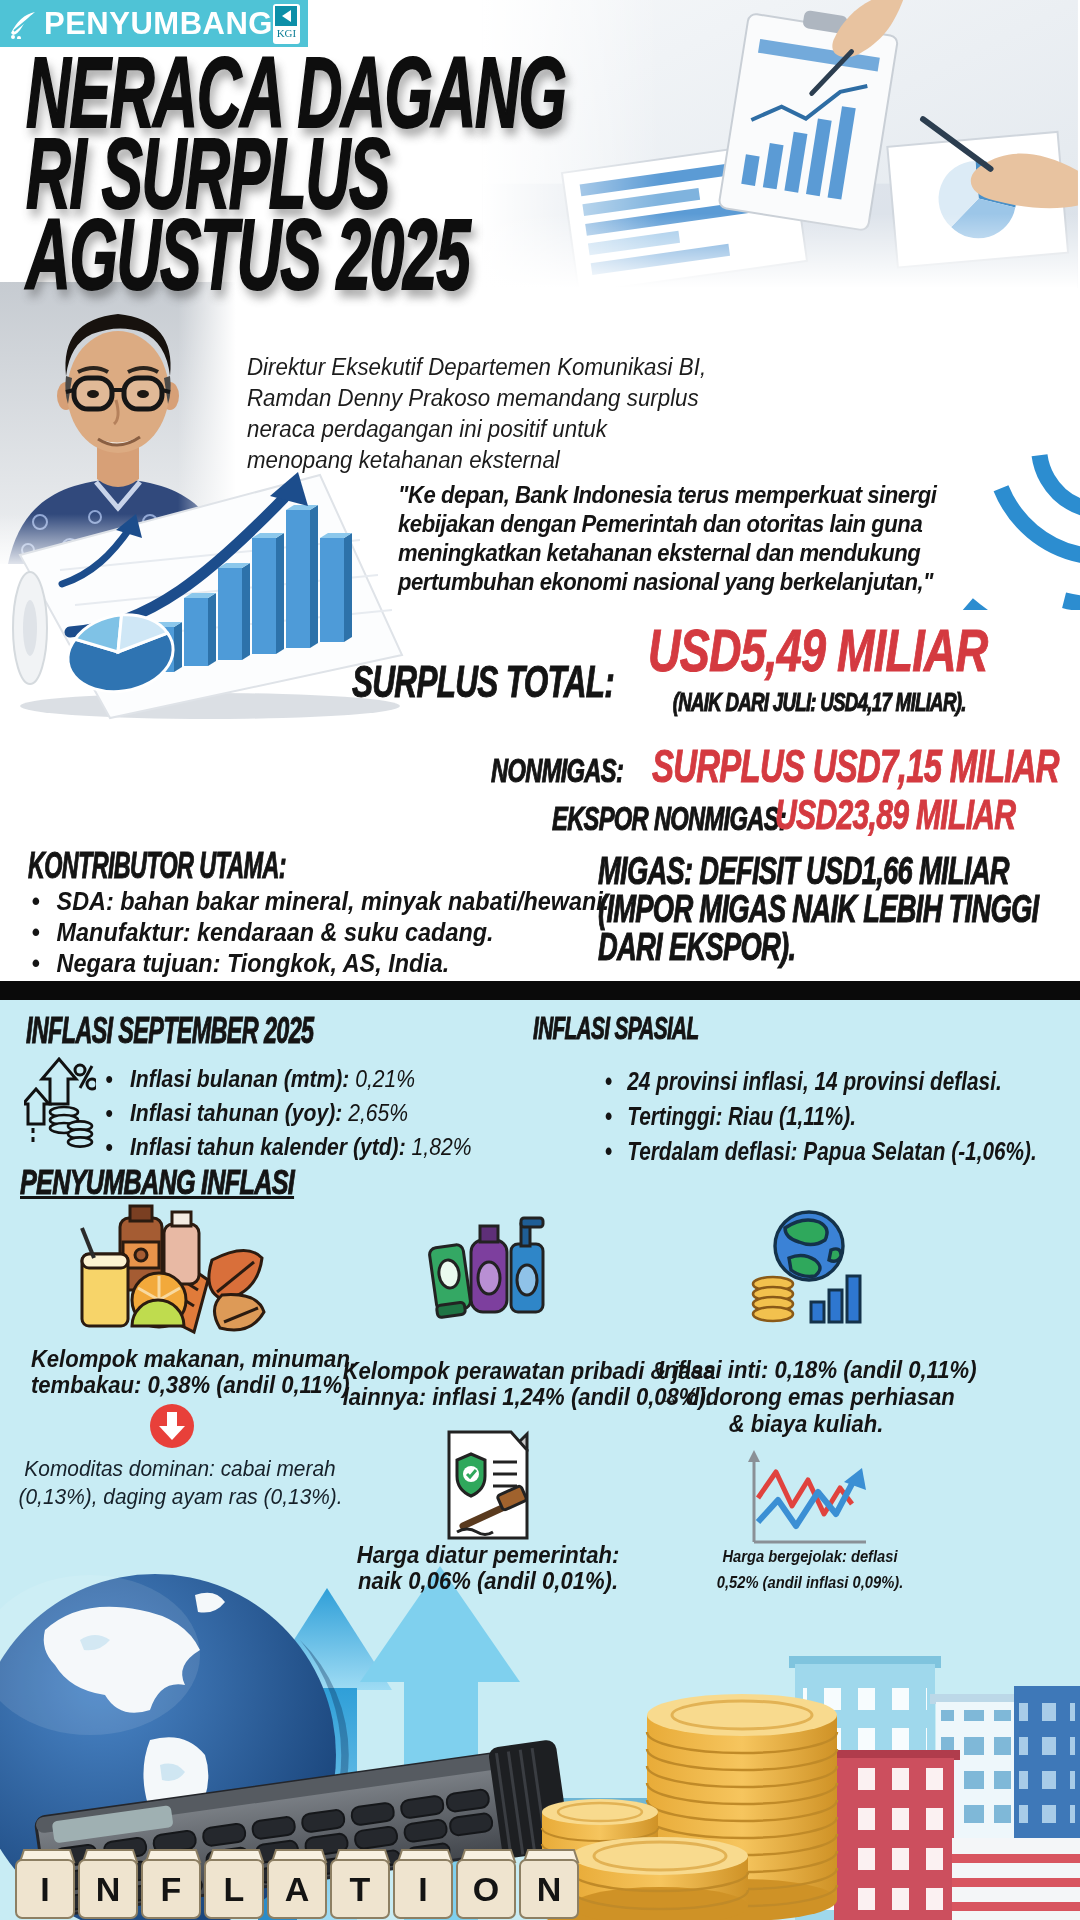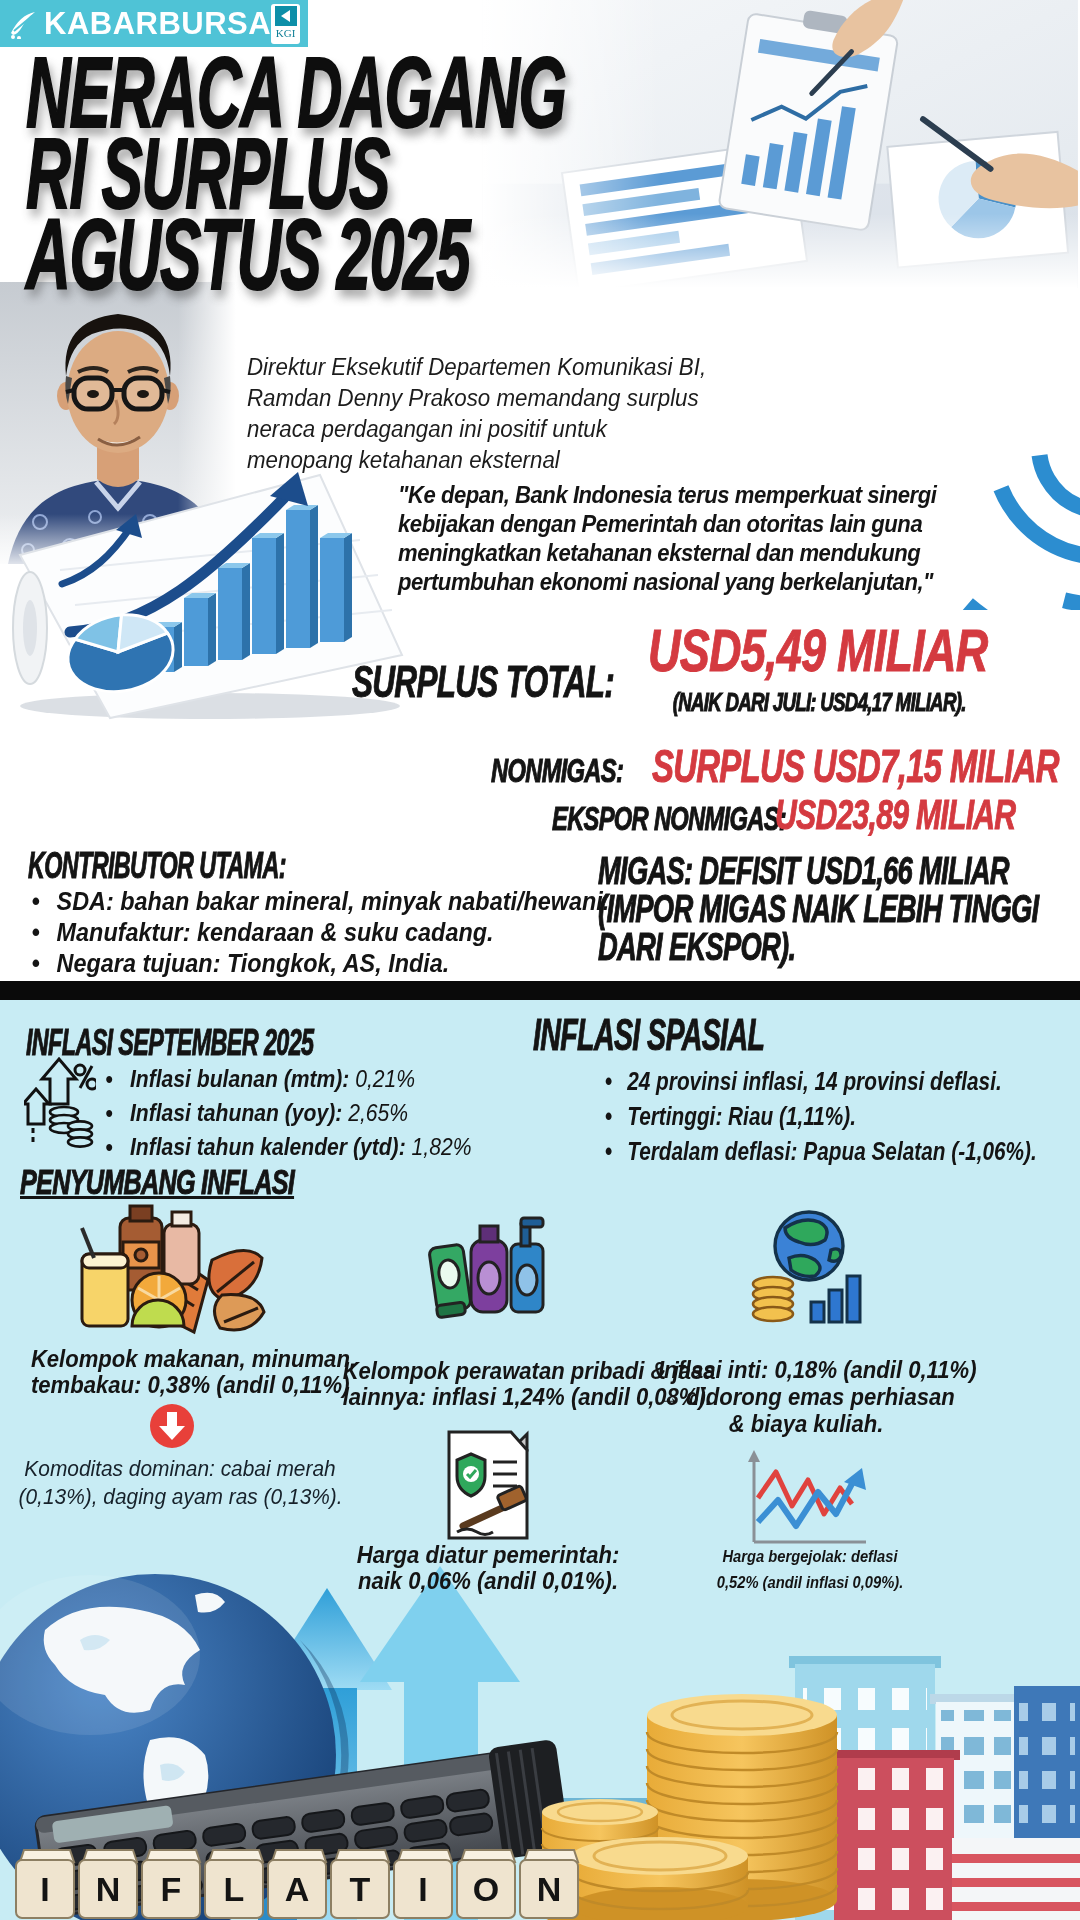--- a/index.html
+++ b/index.html
@@ -95,21 +95,21 @@
 
 <div class="abs headerbar" style="left:0;top:0;width:308px;height:47px;">
   <span style="display:inline-block;width:30px;height:30px;">
     <svg width="30" height="30" viewBox="0 0 30 30">
       <path d="M3,24 Q12,6 27,3 Q18,10 14,18 Q10,25 5,26 Z" fill="#ffffff"></path>
       <line x1="6" y1="22" x2="24" y2="7" stroke="#4fc3d6" stroke-width="2"></line>
       <circle cx="5" cy="28" r="2" fill="#ffffff"></circle>
         <circle cx="11" cy="29" r="2" fill="#ffffff"></circle>
     </svg>
   </span>
-  <span class="brand">KABARBURSA</span>
+  <span class="brand">PENYUMBANG</span>
   <span class="kgi">
     <span class="arrowbox">
         <span class="tri"></span>
       </span>
     <span class="kgitext">KGI</span>
   </span>
 </div>
 
 <div class="abs" style="left:26px;top:52px;">
   <div class="title s62">
@@ -286,21 +286,21 @@
   <div class="s90">
     <div class="ln">SDA: bahan bakar mineral, minyak nabati/hewani.</div>
     <div class="ln">Manufaktur: kendaraan &amp; suku cadang.</div>
     <div class="ln">Negara tujuan: Tiongkok, AS, India.</div>
   </div>
 </div>
 
 <div class="art" style="left:0;top:981px;width:1080px;height:19px;background:#0a0a0a;z-index:2;"></div>
 <div class="art" style="left:0;top:1000px;width:1080px;height:920px;background:#c8ecf4;z-index:0;"></div>
 
-<div class="abs cond" style="left:26px;top:1010px;font-size:36px;margin-top:12px;">
+<div class="abs cond" style="left:26px;top:1010px;font-size:36px;">
     <div class="s65">INFLASI SEPTEMBER 2025</div>
   </div>
 
 <div class="art" style="left:24px;top:1056px;width:72px;height:92px;z-index:2;">
 <svg width="72" height="92" viewBox="0 0 72 92">
   <g fill="#c8ecf4" stroke="#111111" stroke-width="3">
     <path d="M35,3 L52,23 H44 V48 H26 V23 H18 Z"></path>
     <path d="M12,33 L25,48 H20 V68 H4 V48 H-1 Z"></path>
   </g>
   <line x1="9" y1="72" x2="9" y2="88" stroke="#111" stroke-width="3" stroke-dasharray="5 4"></line>
@@ -321,21 +321,21 @@
 </div>
 
 <div class="abs it blist" style="left:100px;top:1062px;font-size:24px;line-height:34px;font-style:italic;">
   <div class="s88">
     <div class="ln"><span class="b">Inflasi bulanan (mtm):</span> <span>0,21%</span></div>
     <div class="ln"><span class="b">Inflasi tahunan (yoy):</span> <span>2,65%</span></div>
     <div class="ln"><span class="b">Inflasi tahun kalender (ytd):</span> <span>1,82%</span></div>
   </div>
 </div>
 
-<div class="abs cond" style="left:533px;top:1010px;font-size:44px;">
+<div class="abs cond" style="left:533px;top:1010px;font-size:32px;">
     <div class="s65">INFLASI SPASIAL</div>
   </div>
 <div class="abs it b blist" style="left:600px;top:1064px;font-size:26px;line-height:35px;">
   <div class="s80">
     <div class="ln">24 provinsi inflasi, 14 provinsi deflasi.</div>
     <div class="ln">Tertinggi: Riau (1,11%).</div>
     <div class="ln">Terdalam deflasi: Papua Selatan (-1,06%).</div>
   </div>
 </div>
 

